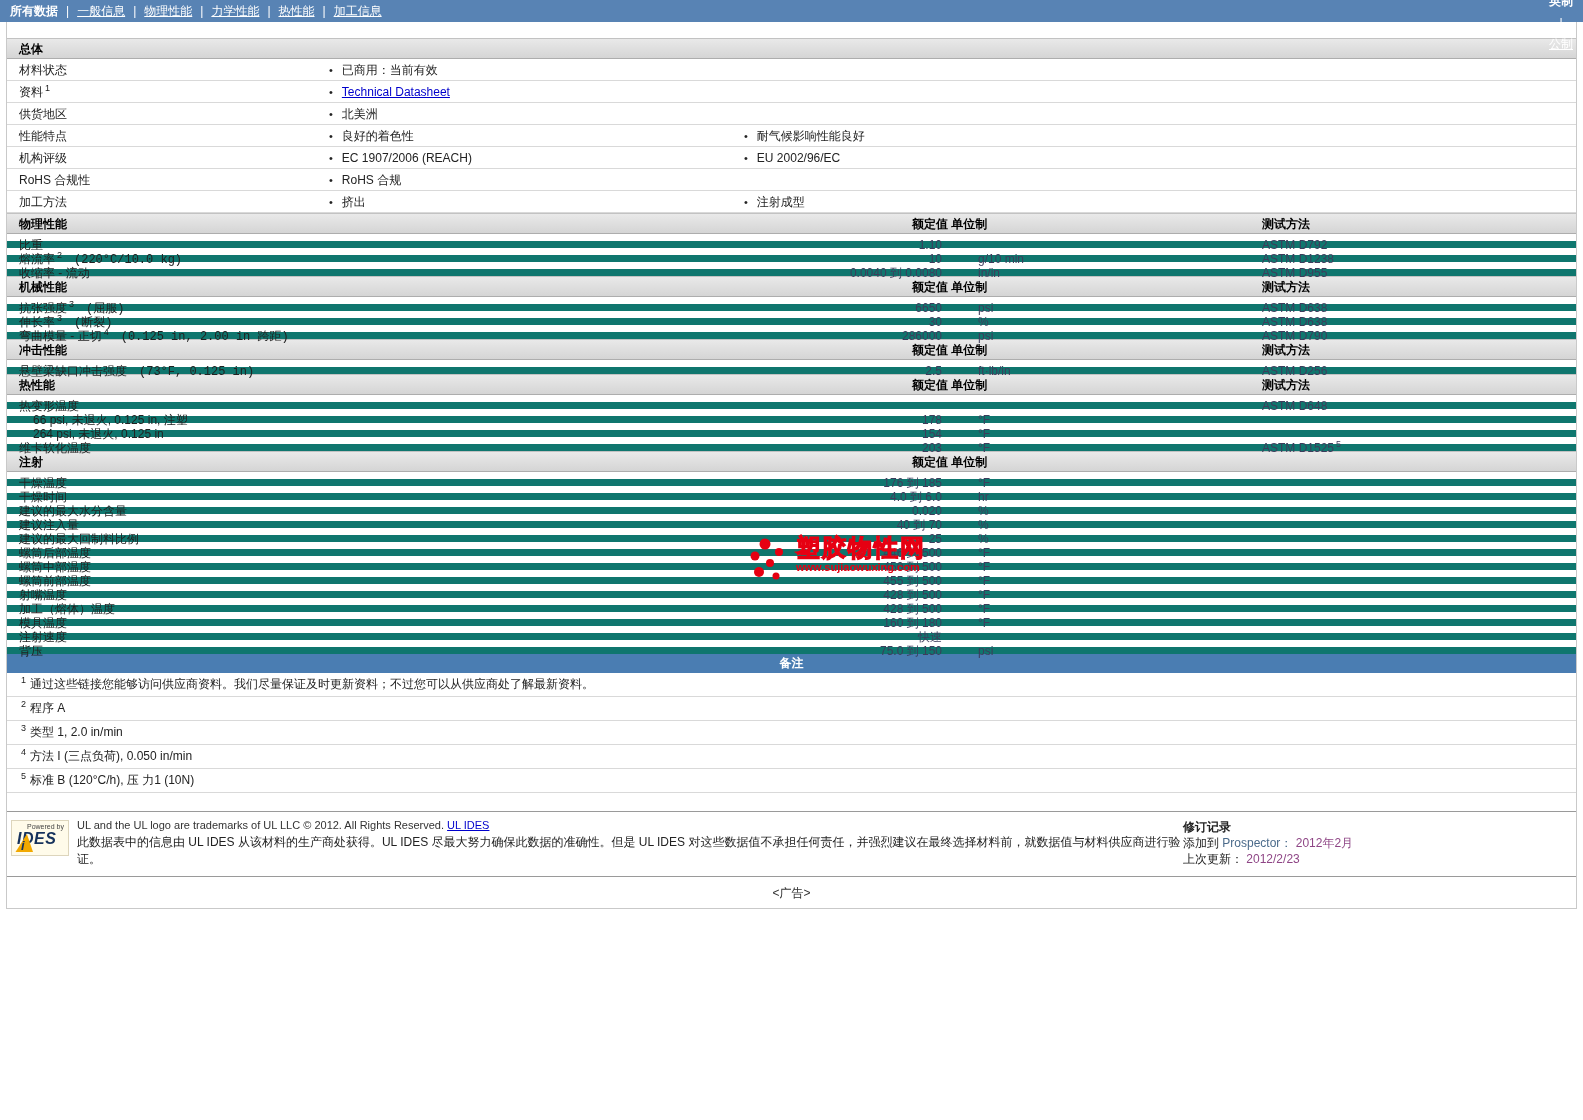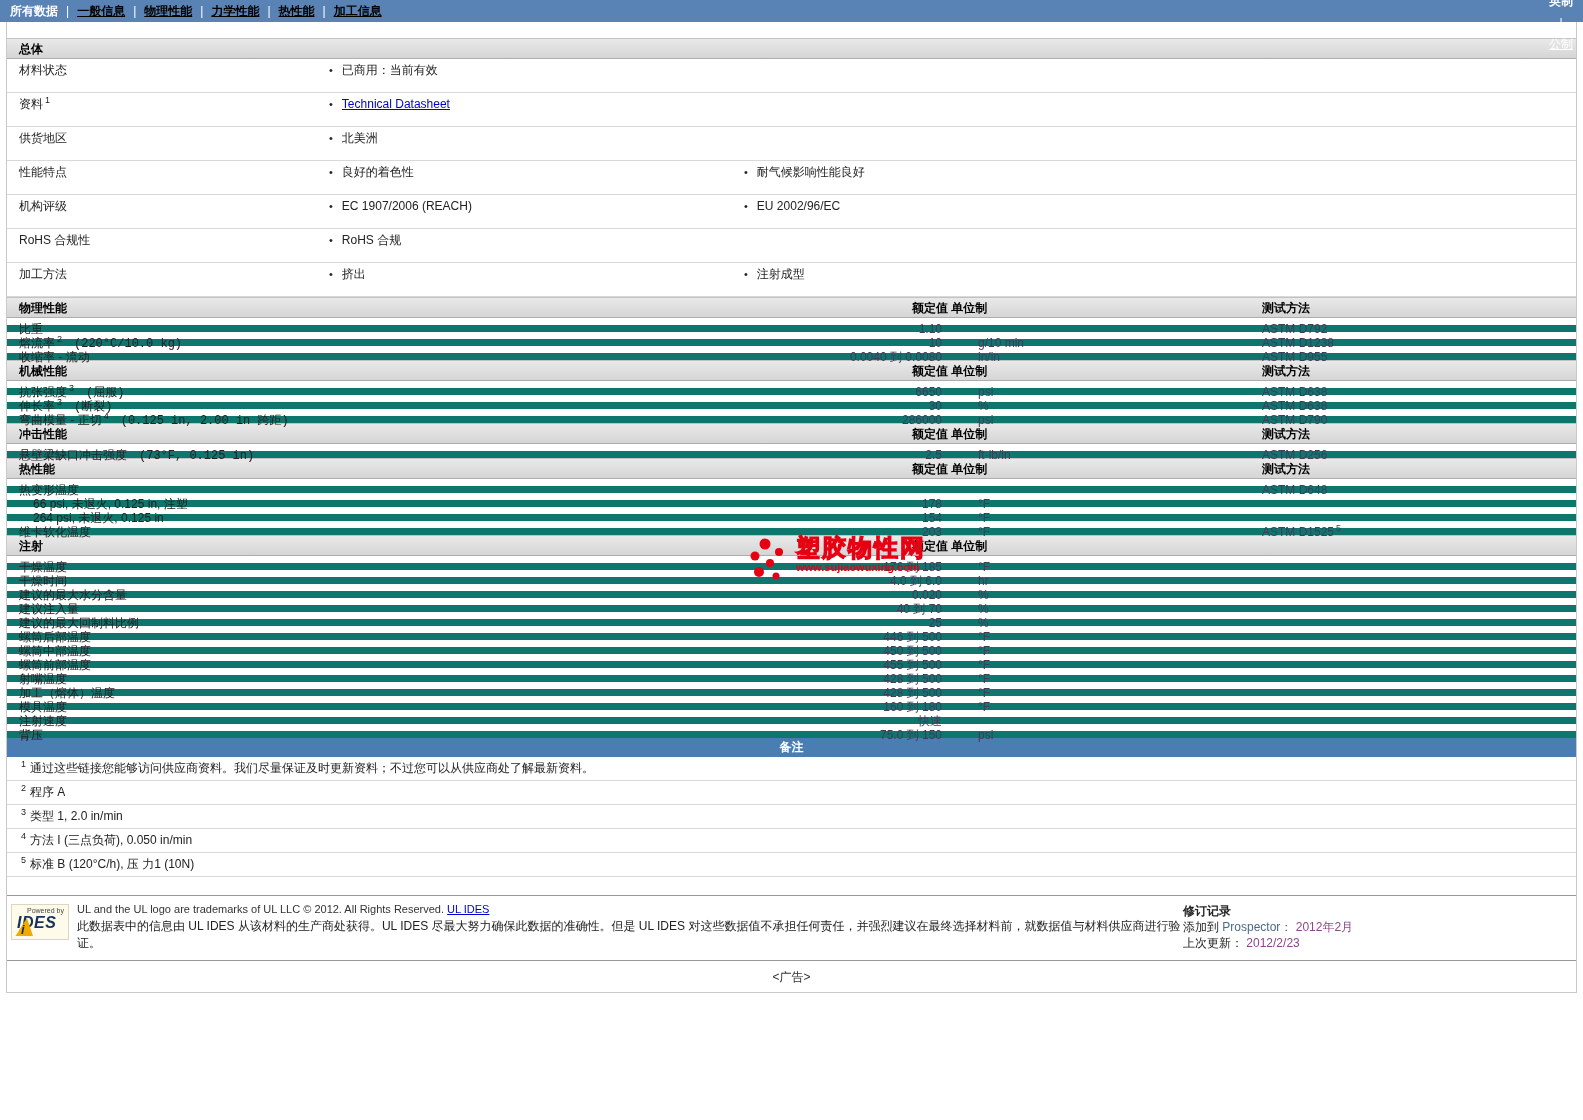--- a/index.html
+++ b/index.html
@@ -9,39 +9,39 @@
     font-family:"Liberation Sans","DejaVu Sans",sans-serif; font-size:12px; color:#222;
     position:relative;
   }
   
   .navbar {
     height:22px; background:var(--navbar-bg,#5883B4); color:#fff;
     display:flex; align-items:center; justify-content:space-between; padding:0 10px;
   }
   .nav-left { display:flex; align-items:center;text-align:center; }
   .nav-current { font-weight:bold; }
-  .nav-link { color:#000000; text-decoration:underline; cursor:pointer;font-weight:bold; }
+  .nav-link { color:#ffffff; text-decoration:underline; cursor:pointer; }
   .nav-sep { margin:0 8px; }
   .nav-right { display:flex; align-items:center; gap:6px;flex-direction:column; }
   .nav-right .unit-current { font-weight:bold; }
   .nav-right a { color:#fff; text-decoration:underline; cursor:pointer; }
   
   .content { margin:0 6px; border-left:1px solid #C9C9C9; border-right:1px solid #C9C9C9; }
   .top-gap { height:16px; }
   
   .sec-header {
     height:21px; line-height:20px; font-weight:bold; color:#000;
     background:linear-gradient(var(--header-bg-light,#E9E9E9),var(--header-bg,#D5D5D5));
     border-top:1px solid #C2C2C2; border-bottom:1px solid #ADADAD;
   }
   .gen-header { padding-left:12px; }
   
   .grow {
     display:grid; grid-template-columns:310px 415px 1fr;
-    height:34px; line-height:22px; border-bottom:1px solid #D9D9D9; padding-left:12px;
+    height:22px; line-height:22px; border-bottom:1px solid #D9D9D9; padding-left:12px;
   }
   .gname { color:#222; }
   .gcell { color:#222; }
   .bullet { margin-right:9px; font-size:11px; }
   .cell-link { color:var(--link,#0000CC); text-decoration:underline; cursor:pointer; }
   
   .prow {
     display:grid; grid-template-columns:745px 178px 320px 1fr;
     height:14px; line-height:22px; border-bottom:7px solid #0f766e; padding-left:12px;
   }

